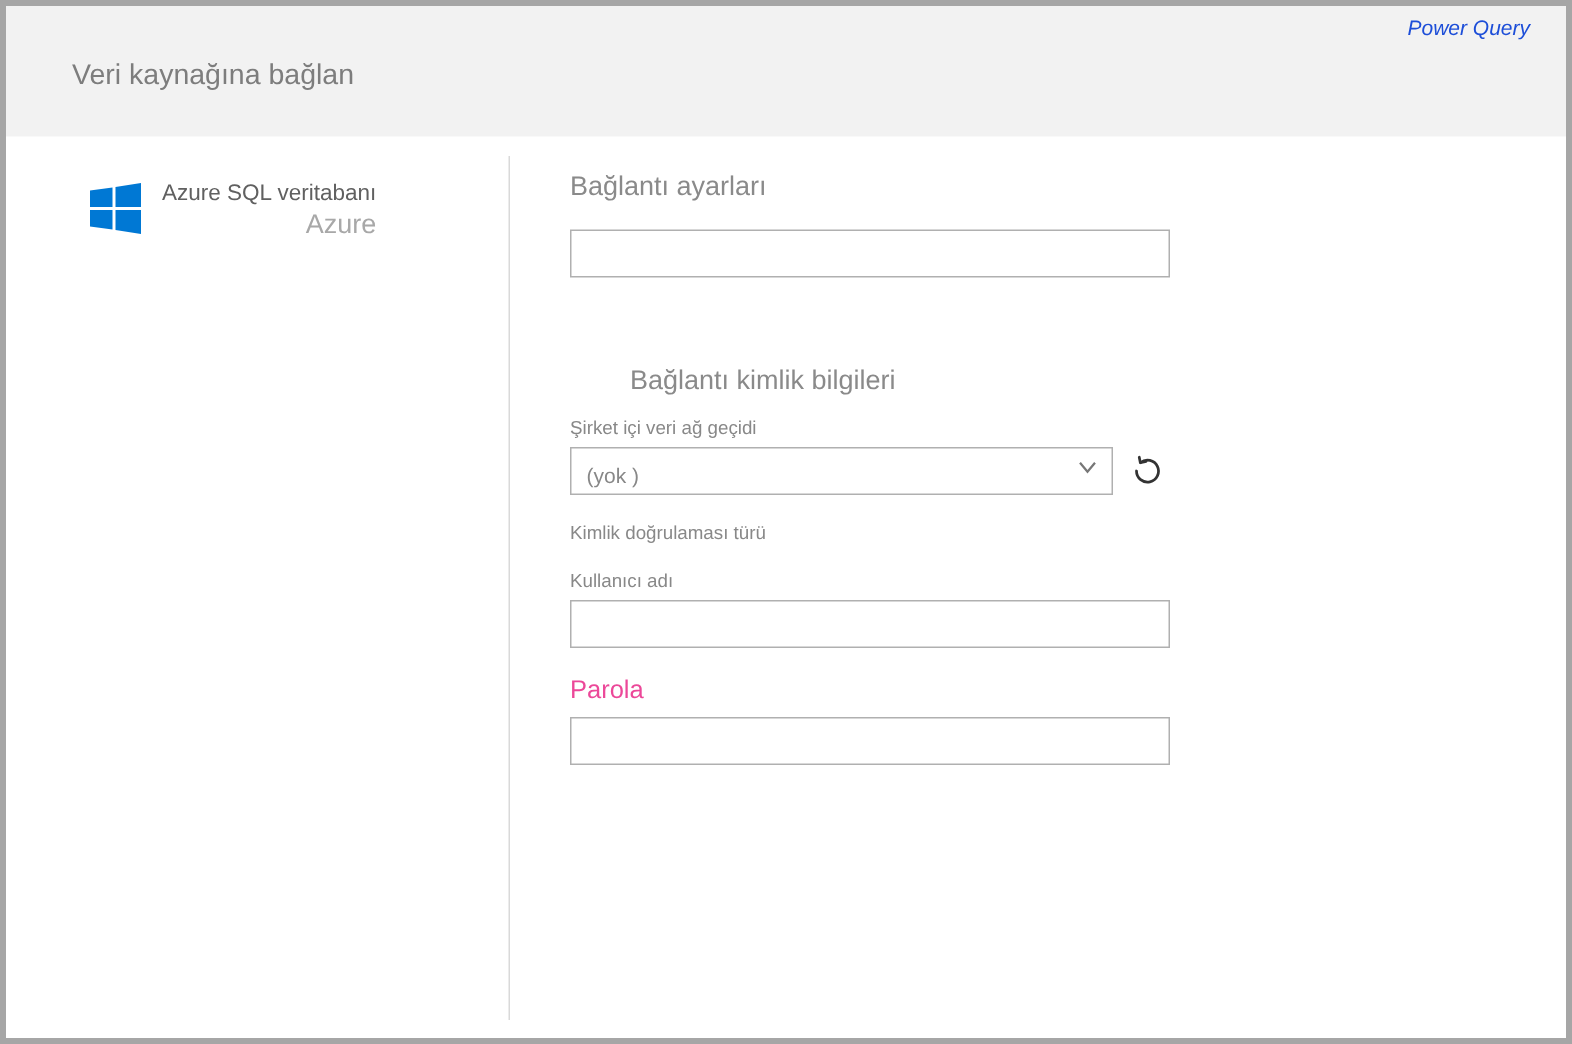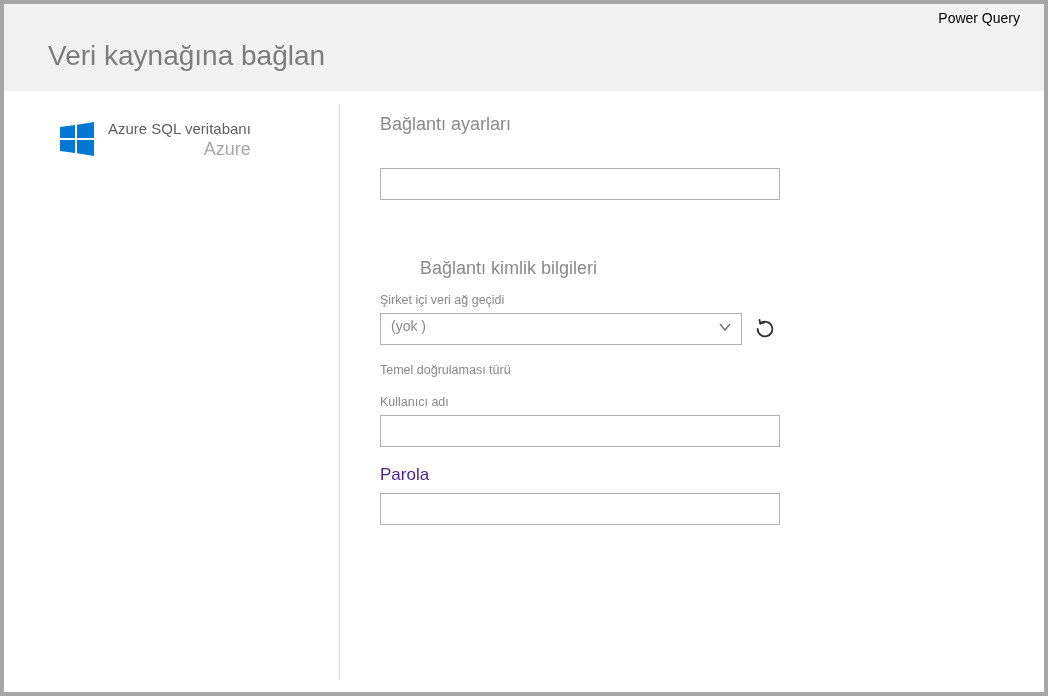--- a/index.html
+++ b/index.html
@@ -1,37 +1,37 @@
 <!DOCTYPE html>
 <html><head>
 <meta charset="utf-8">
 <style>
   * { box-sizing: border-box; margin: 0; padding: 0; }
   html, body { width: 1048px; height: 696px; font-family: "Segoe UI", Arial, sans-serif; background: #fff; }
   .frame { width: 1048px; height: 696px; border: 4px solid #a6a6a6; background: #fff; display: flex; flex-direction: column; }
   .header { background: #f2f2f2; height: 88px; position: relative; border-bottom: 1px solid #fff; }
-  .app-name { position: absolute; top: 6px; right: 24px; font-size: 14px; color: #000000; }
-  .page-title { position: absolute; left: 44px; top: 36px; font-size: 28px; font-weight: 300; color: #7d7d7d; }
+  .app-name { position: absolute; top: 6px; right: 24px; font-size: 14px; color: #1d4ed8; font-style: italic; }
+  .page-title { position: absolute; left: 44px; top: 36px; font-size: 19px; font-weight: 300; color: #7d7d7d; }
   .body { flex: 1; display: flex; }
   .left-col { width: 335px; padding: 28px 20px 20px 56px; position: relative; }
   .divider { width: 1px; background: #d9d9d9; margin-top: 12px; margin-bottom: 12px; }
   .right-col { flex: 1; padding: 22px 60px 20px 40px; }
   .source-item { display: flex; align-items: flex-start; gap: 14px; }
   .win-icon { width: 34px; height: 34px; flex-shrink: 0; margin-top: 2px; }
   .source-text { display: flex; flex-direction: column; gap: 2px; text-align: right; }
   .source-title { font-size: 15px; color: #606060; }
   .source-sub { font-size: 18px; color: #a8a8a8; }
-  .section-title { font-size: 18px; font-weight: 400; color: #8a8a8a; margin-bottom: 33px; }
+  .section-title { font-size: 18px; font-weight: 400; color: #8a8a8a; margin-bottom: 18px; }
   .section-title.tight { margin-bottom: 14px; margin-left: 40px; }
   .field { margin-bottom: 18px; }
   .field-label { font-size: 12.5px; color: #888; margin-bottom: 6px; display: block; }
-  .field-label-lg { font-size: 17px; color: #4c1d95; margin-bottom: 8px; display: block; }
+  .field-label-lg { font-size: 17px; color: #ec4899; margin-bottom: 8px; display: block; }
   .text-input { width: 400px; height: 32px; border: 1px solid #b0b0b0; padding: 4px 8px; font-size: 14px; background: #fff; }
   .select-wrap { position: relative; width: 362px; display: inline-block; vertical-align: middle; }
-  .select-input { width: 362px; height: 32px; border: 1px solid #b0b0b0; padding: 4px 30px 4px 10px; font-size: 14px; color: #888; background: #fff; cursor: pointer; display:flex; align-items:flex-start; }
+  .select-input { width: 362px; height: 32px; border: 1px solid #b0b0b0; padding: 4px 30px 4px 10px; font-size: 14px; color: #888; background: #fff; cursor: pointer; display:flex; align-items:flex-end; }
   .chevron { position: absolute; right: 10px; top: 50%; transform: translateY(-50%); pointer-events: none; }
   .chevron svg { width: 14px; height: 14px; stroke: #777; fill: none; stroke-width: 1.5; }
   .refresh-btn { display: inline-flex; width: 26px; height: 26px; margin-left: 10px; vertical-align: middle; align-items:center; justify-content:center; cursor:pointer; }
   .refresh-btn svg { width: 22px; height: 22px; stroke: #333; fill: none; stroke-width: 2; }
   .gap-block { height: 40px; }
   .row-flex { display:flex; align-items:center; }
 </style>
 </head>
 <body>
 
@@ -89,21 +89,21 @@
           <span class="refresh-btn">
             <svg viewBox="0 0 24 24">
               <path d="M4 12 a8 8 0 1 0 3 -6.2" stroke-linecap="round"></path>
               <polyline points="6,2 6.8,6 11,5" stroke-linecap="round" stroke-linejoin="round"></polyline>
             </svg>
           </span>
         </div>
       </div>
 
       <div class="field">
-        <label class="field-label">Temel doğrulaması türü</label>
+        <label class="field-label">Kimlik doğrulaması türü</label>
       </div>
 
       <div class="field">
         <label class="field-label">Kullanıcı adı</label>
         <input type="text" class="text-input" value="" style="">
       </div>
 
       <div class="field">
         <label class="field-label-lg">Parola</label>
         <input type="password" class="text-input" value="" style="">

